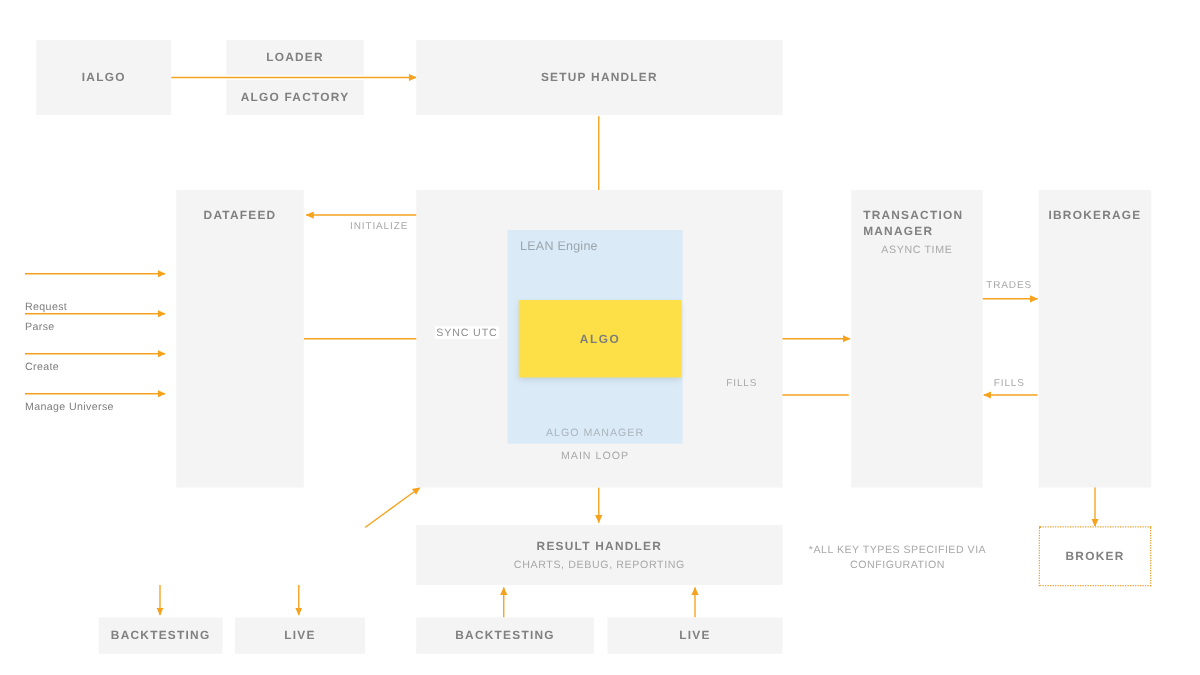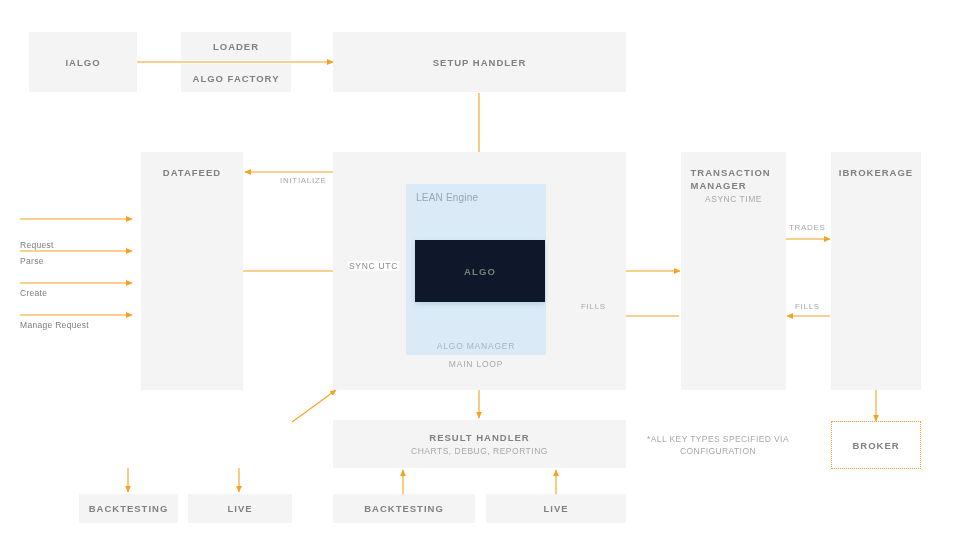--- a/index.html
+++ b/index.html
@@ -76,21 +76,21 @@
   }
   #main-loop-label {
     position: absolute;
     color: #a8a8a8;
     font-size: 8.5px;
     letter-spacing: 0.8px;
     text-align: center;
   }
   #algo-box {
     position: absolute;
-    background: #0f172a;
+    background: #fde047;
     box-shadow: 0 2px 5px rgba(90,110,130,0.22);
     display: flex;
     align-items: center;
     justify-content: center;
   }
   #algo-box .title {
     color: #7d7d7d;
     font-weight: bold;
     font-size: 9.5px;
     letter-spacing: 1.2px;
@@ -253,21 +253,21 @@
 
   <div class="flow-label" style="left:789px; top:223px;">TRADES</div>
 
   <div class="flow-label" style="left:581px; top:302px;">FILLS</div>
 
   <div class="flow-label" style="left:795px; top:302px;">FILLS</div>
 
   <div class="side-label" style="left:20px; top:224px;margin-top:16px;">Request</div>
   <div class="side-label" style="left:20px; top:256px;">Parse</div>
   <div class="side-label" style="left:20px; top:288px;">Create</div>
-  <div class="side-label" style="left:20px; top:320px;">Manage Request</div>
+  <div class="side-label" style="left:20px; top:320px;">Manage Universe</div>
 
 
   <div class="box" style="left:333px; top:420px; width:293px; height:48px;">
     <div class="title">RESULT HANDLER</div>
     <div class="sub">CHARTS, DEBUG, REPORTING</div>
   </div>
 
   <div class="box dashed" style="left:831px; top:421px; width:90px; height:48px;">
     <div class="title">BROKER</div>
   </div>

